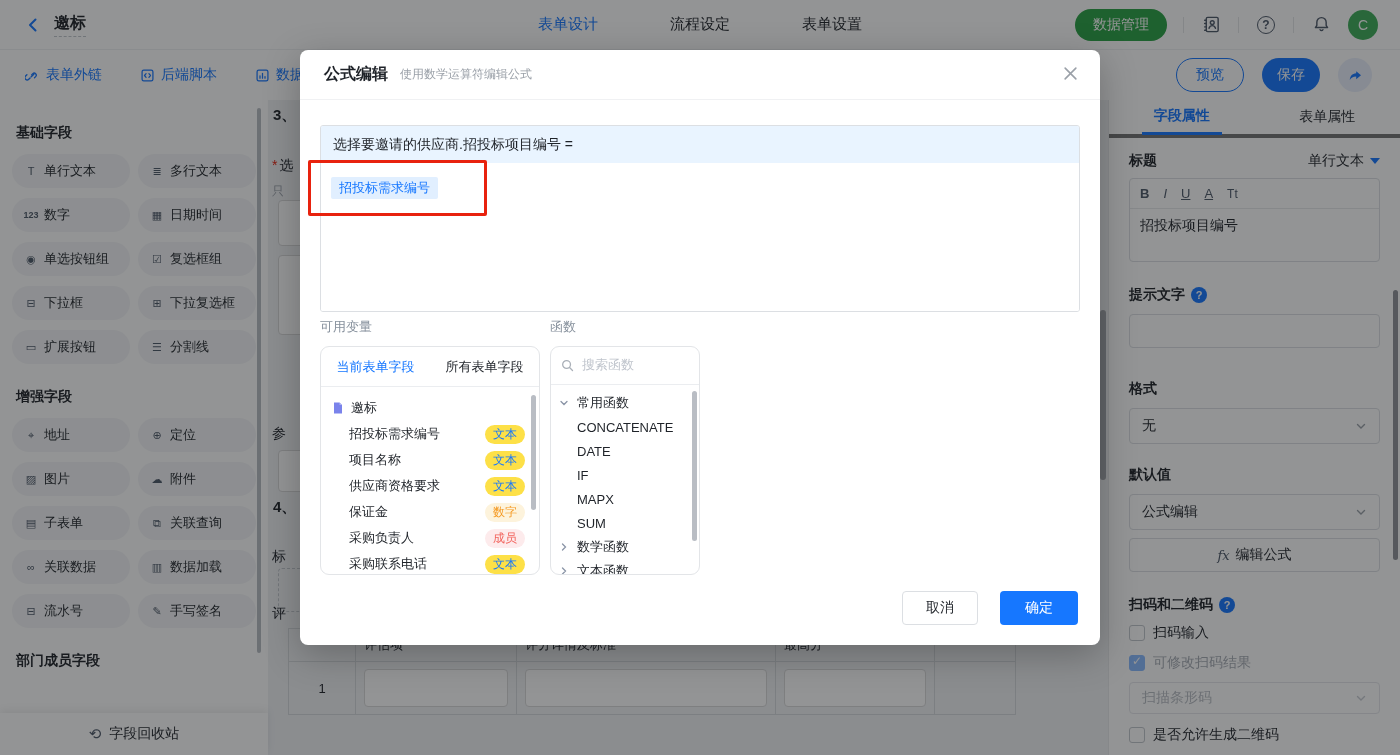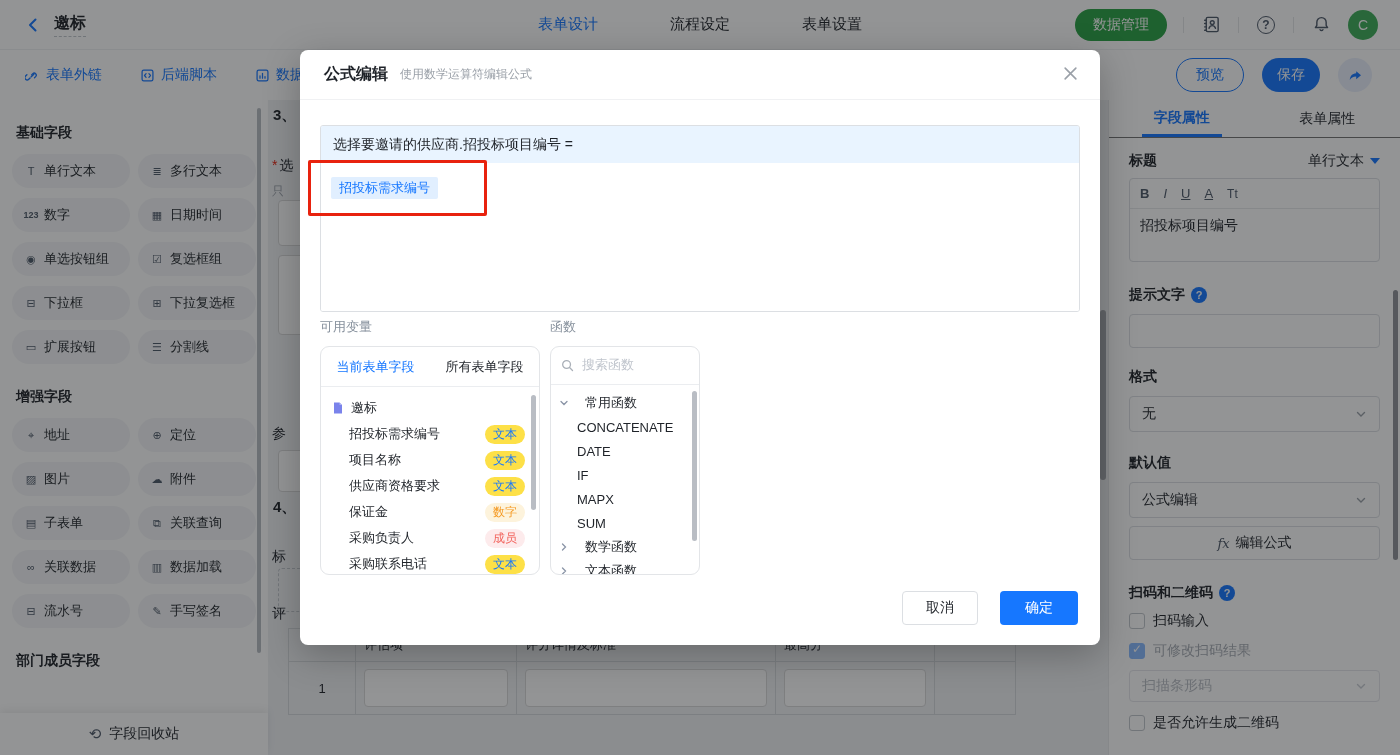--- a/index.html
+++ b/index.html
@@ -54,21 +54,21 @@
   .cvt-row:last-child{border-bottom:1px solid #d6d9dd}
   .cvt-row>div{border-right:1px solid #d6d9dd;padding:6px 8px;display:flex;align-items:center}
   .cvt-row>div:last-child{border-right:none}
   .cvt-head>div{height:32px}
   .cvt-body>div{height:52px}
   .cvt-body .rowno{justify-content:center}
   .cv-input{background:#fff;border:1px solid #d9d9d9;border-radius:4px;height:38px;width:100%}
 
   
   .rightpanel{position:absolute;left:1108px;top:100px;width:292px;height:655px;background:#fff;border-left:1px solid #e8eaec;z-index:1}
-  .rp-tabs{display:flex;height:38px;border-bottom:1px solid #737373}
+  .rp-tabs{display:flex;height:38px;border-bottom:4px solid #737373}
   .rp-tab{flex:1;display:flex;align-items:center;justify-content:center;font-size:14px;cursor:pointer}
   .rp-tab.active span{color:#1677ff;font-weight:600;border-bottom:3px solid #1677ff;padding:8px 12px 7px}
   .rp-body{padding:14px 20px 0}
   .rp-row-between{display:flex;align-items:center;justify-content:space-between}
   .rp-label{font-size:14px;font-weight:700;color:#1f2329;display:flex;align-items:center;gap:6px}
   .type-select{display:flex;align-items:center;gap:6px;font-size:14px;color:#1f2329;cursor:pointer}
   .caret-down{width:0;height:0;border-left:5px solid transparent;border-right:5px solid transparent;border-top:6px solid #1677ff}
   .editor{margin-top:8px;border:1px solid #dcdfe3;border-radius:4px}
   .ed-toolbar{display:flex;gap:14px;align-items:center;height:30px;padding:0 10px;border-bottom:1px solid #e8eaec;color:#4e5969;font-size:13px}
   .ed-b{font-weight:700}.ed-i{font-style:italic}.ed-u{text-decoration:underline}.ed-a{text-decoration:underline}
@@ -113,21 +113,21 @@
   .bdg{font-size:12px;padding:1px 8px;border-radius:10px;margin-right:14px;flex:none}
   .bdg-text{color:#1677ff;background:#fde047}
   .bdg-num{color:#f59a23;background:#fdf3dc}
   .bdg-mem{color:#f2635c;background:#fdebec}
   .v-scroll{position:absolute;right:3px;top:48px;width:5px;height:115px;border-radius:3px;background:#b9bdc4}
   .fn-search{height:38px;display:flex;align-items:center;gap:8px;padding:0 10px;border-bottom:1px solid #ebedf0}
   .fn-search input{border:none;outline:none;width:100px;font-size:13px;color:#15803d;font-family:Liberation Mono, monospace}
   .fn-search input::placeholder{color:#bfc4cc}
   .fn-list{padding:6px 0 0;position:relative;font-size:13px}
   .fn-row{height:24px;display:flex;align-items:center;cursor:pointer;color:#1f2329}
-  .fn-group{padding-left:8px;gap:16px}
+  .fn-group{padding-left:8px;gap:8px}
   .fn-item{padding-left:26px}
   .f-scroll{position:absolute;right:2px;top:44px;width:5px;height:150px;border-radius:3px;background:#b9bdc4}
   .m-help{padding:14px 18px;font-size:13px;color:#1f2329;line-height:26px}
   .m-help .bullet{display:flex;gap:8px;align-items:flex-start}
   .m-help .bullet::before{content:"•";color:#1f2329;flex:none}
   .h-fn{color:#9254de}
   .h-chip{background:#e1efff;color:#1677ff;border-radius:2px;padding:1px 6px;margin:0 2px}
   .m-btn{position:absolute;top:541px;height:34px;border-radius:4px;font-size:14px;cursor:pointer}
   .m-cancel{right:122px;width:76px;background:#fff;border:1px solid #dcdfe3;color:#1f2329}
   .m-ok{right:22px;width:78px;background:#1677ff;border:none;color:#fff}
@@ -377,21 +377,21 @@
           <span class="ed-a">A</span>
           <span style="font-size:12px">Tt</span>
         </div>
         <div class="ed-val">招投标项目编号</div>
       </div>
       <div class="rp-label" style="margin-top:24px">
         <span>提示文字</span>
         <span class="q-circle"></span>
       </div>
       <input class="rp-input" style="">
-      <div class="rp-label" style="margin-top:20px">格式</div>
+      <div class="rp-label" style="margin-top:32px">格式</div>
       <div class="rp-select">
         <span>无</span>
         <svg width="12" height="12" viewBox="0 0 12 12">
             <path d="M2.5 4.5 6 8l3.5-3.5" fill="none" stroke="#9aa0a8" stroke-width="1.4" stroke-linecap="round"></path>
           </svg>
       </div>
       <div class="rp-label" style="margin-top:22px">默认值</div>
       <div class="rp-select">
         <span>公式编辑</span>
         <svg width="12" height="12" viewBox="0 0 12 12">

